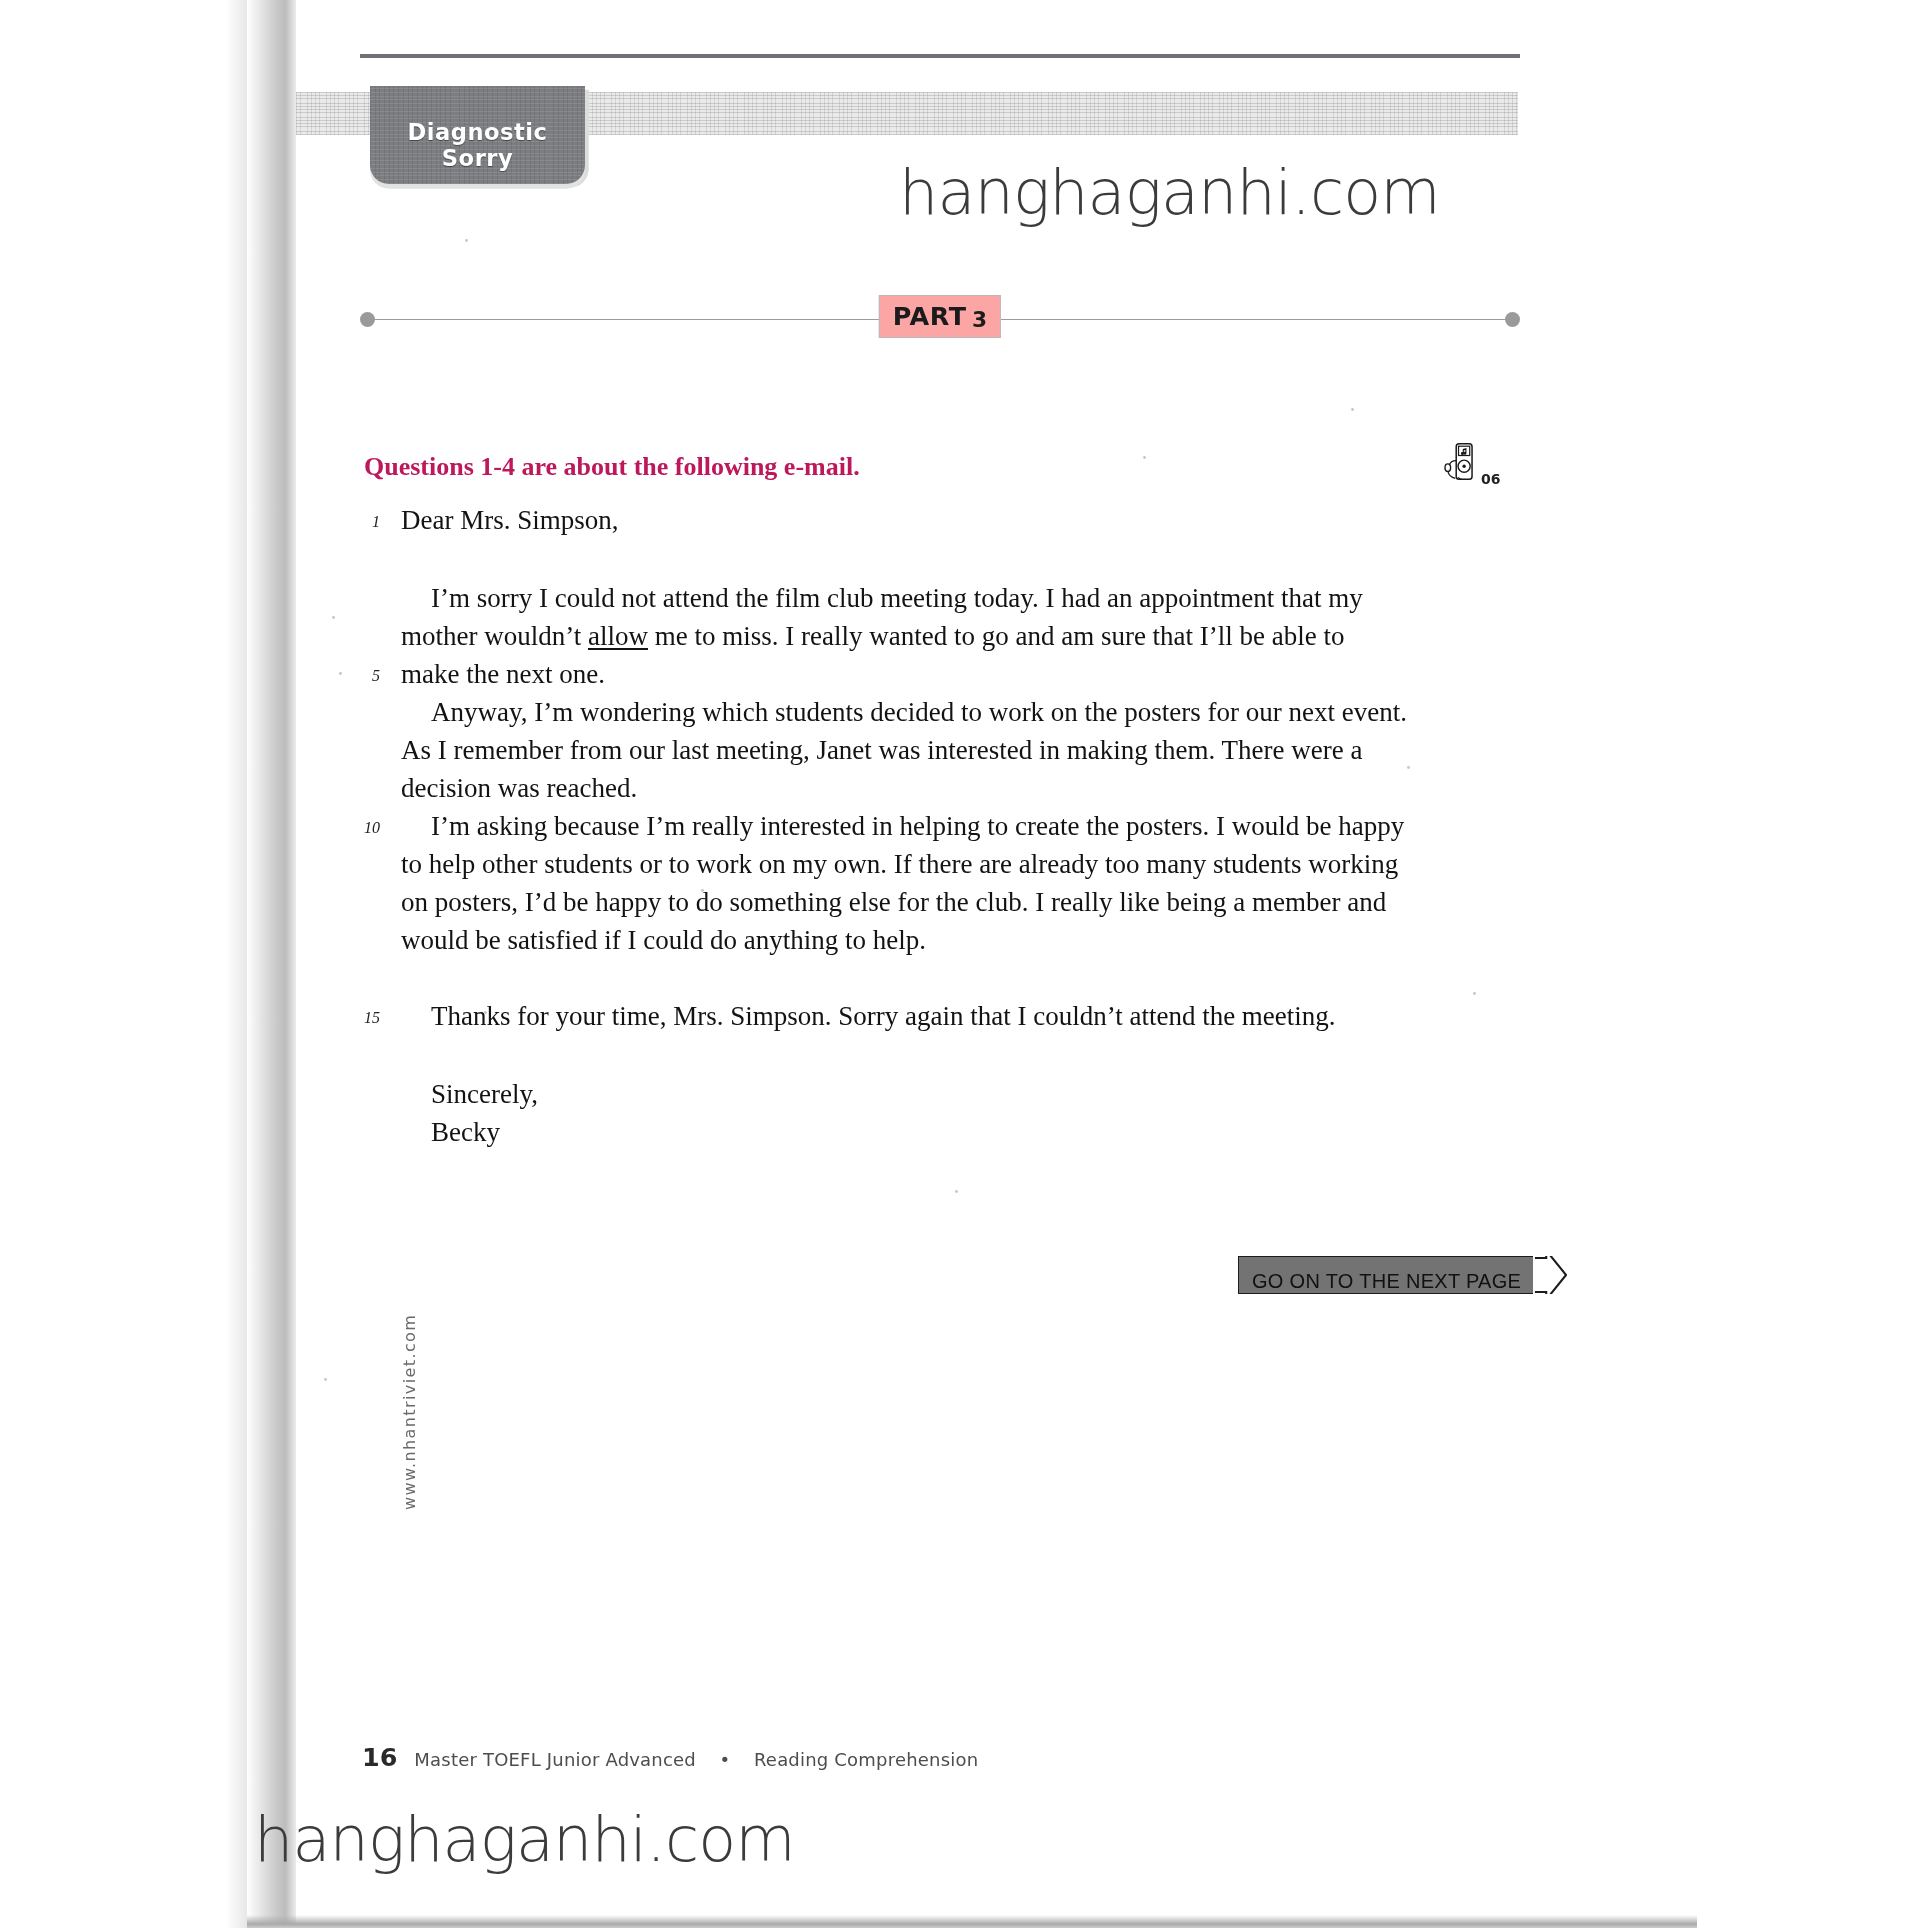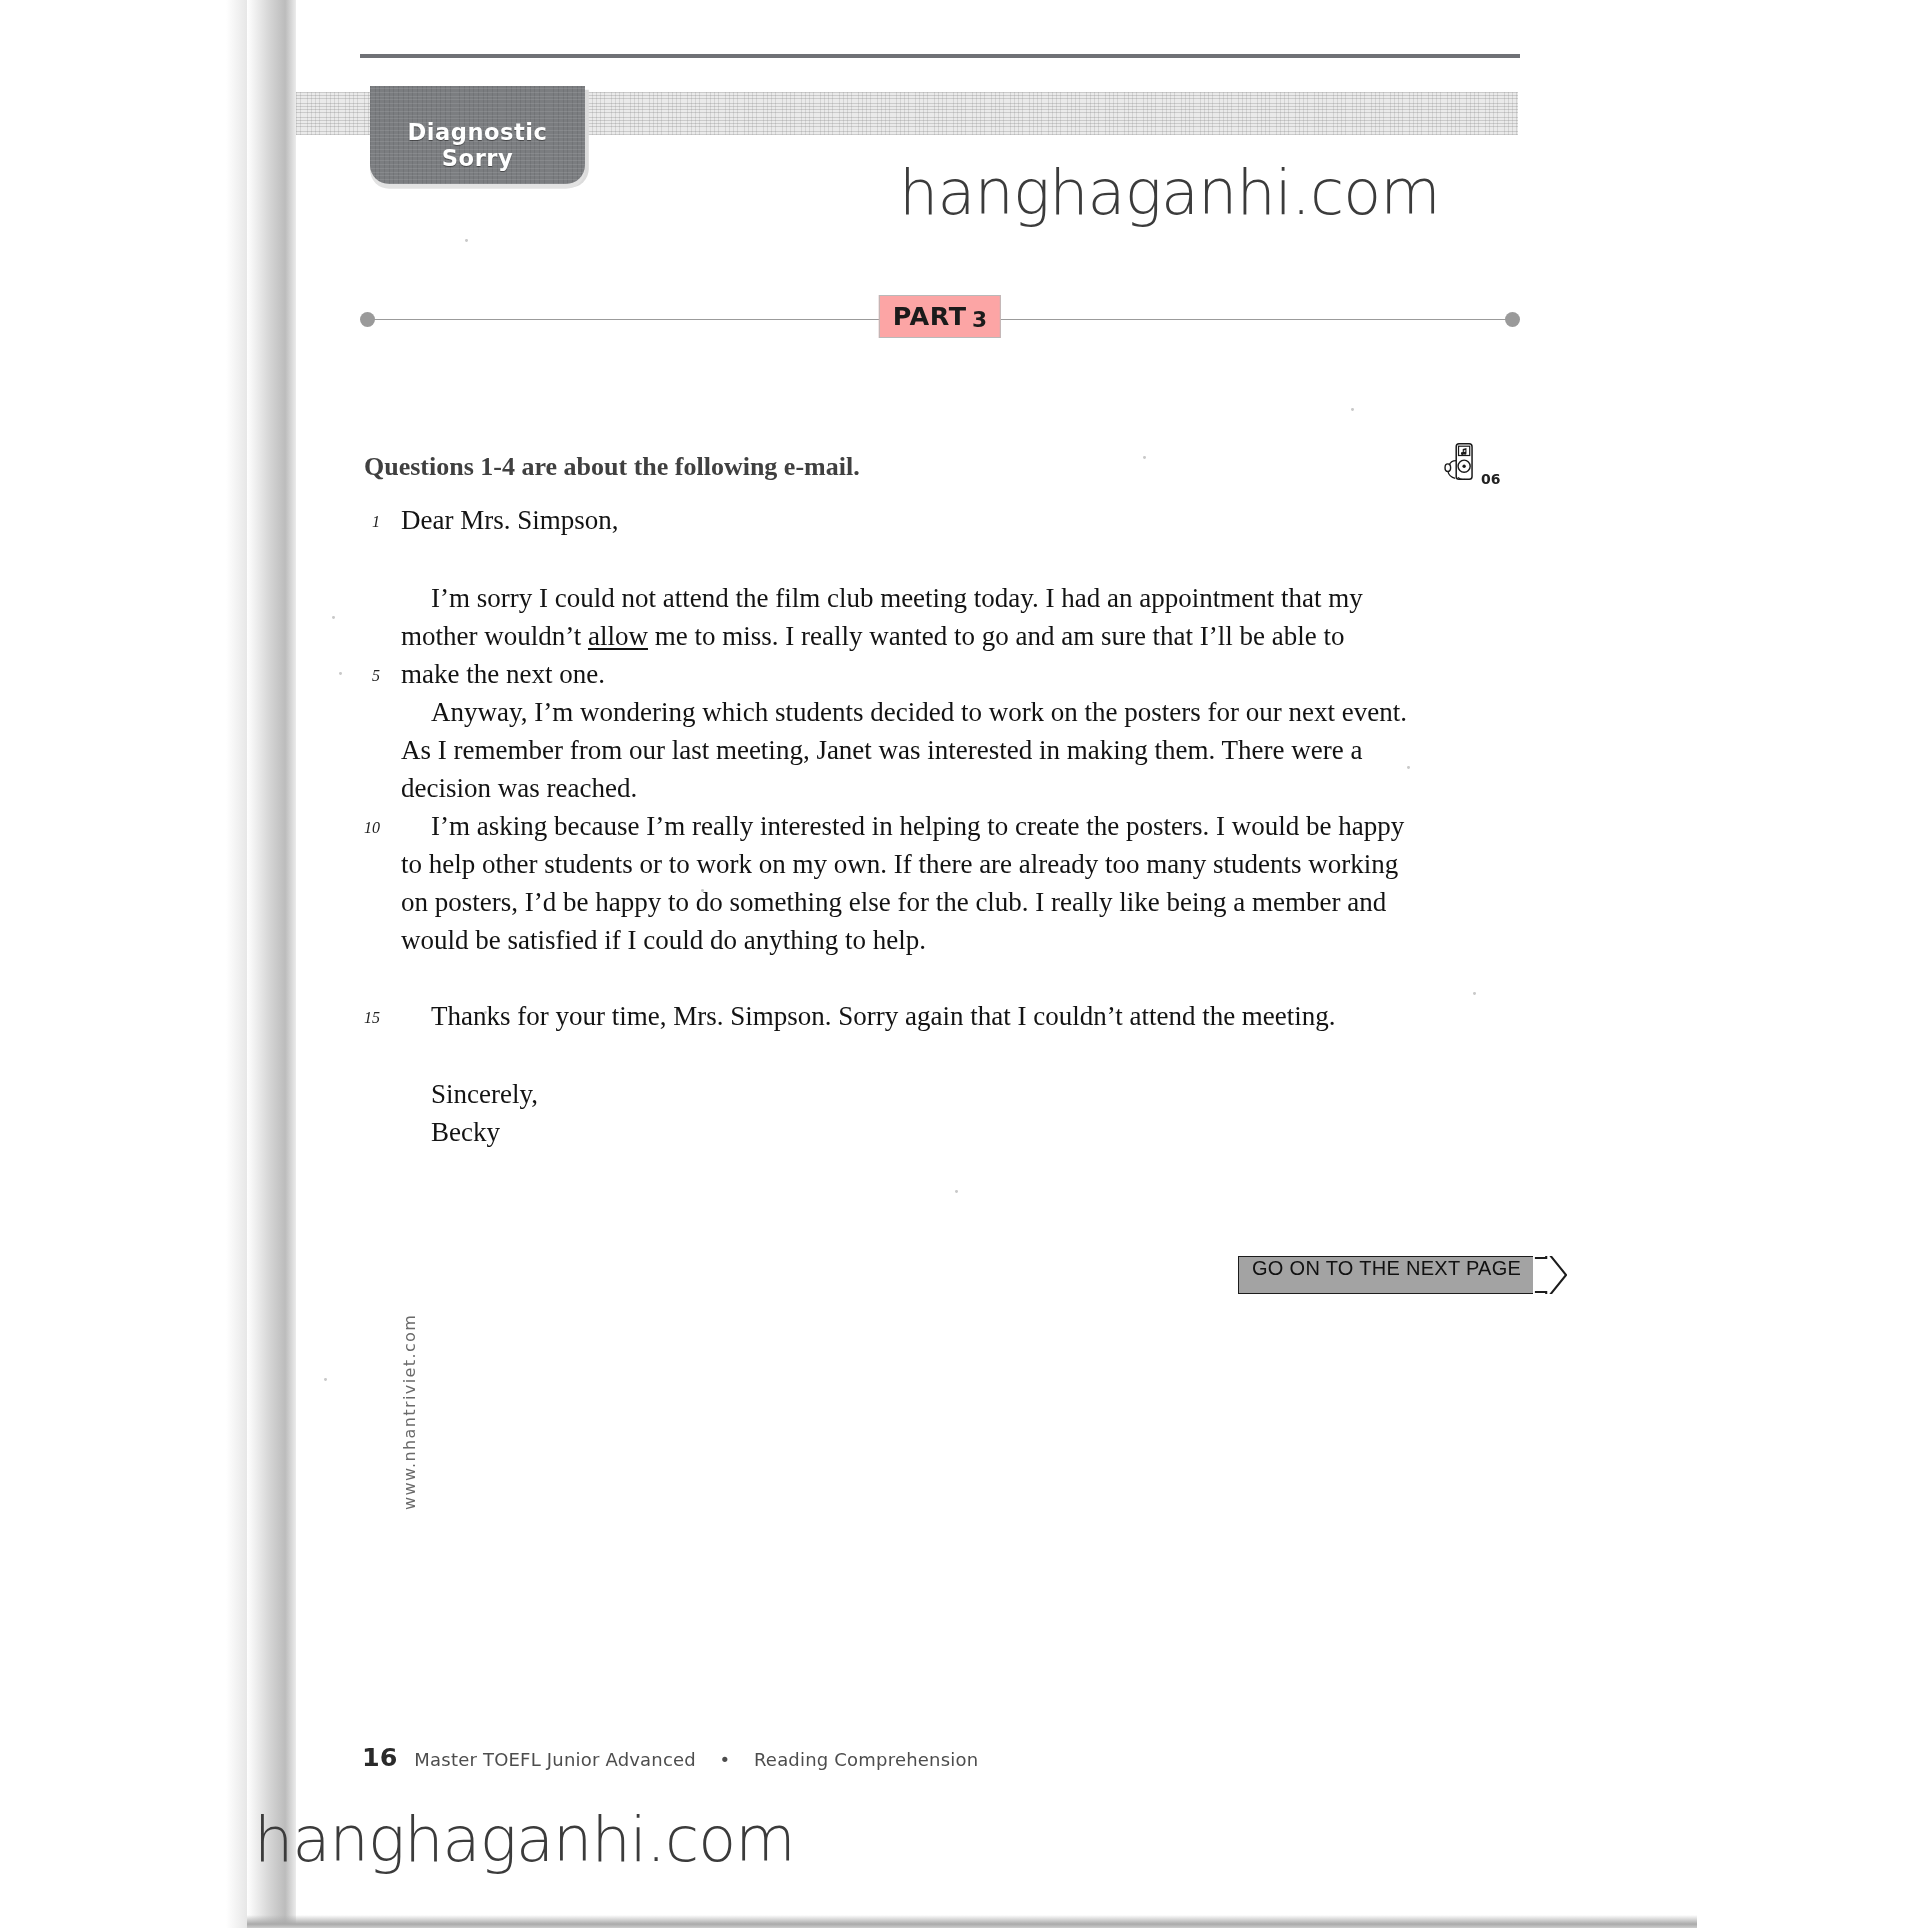--- a/index.html
+++ b/index.html
@@ -210,21 +210,21 @@
   }
 
   
   .q-heading {
     position: absolute;
     left: 68px;
     top: 439px;
     font-family: "Liberation Serif", serif;
     font-weight: bold;
     font-size: 26px;
-    color: #404040;
+    color: #be185d;
     white-space: nowrap;
   }
 
   
   .audio-icon {
     position: absolute;
     left: 1147px;
     top: 429px;
     width: 32px;
     height: 41px;
@@ -293,22 +293,22 @@
     top: 1243px;
     height: 38px;
     display: flex;
     align-items: stretch;
   }
   .goon-body {
     border: 1.9px solid #1c1c1c;
     border-right: none;
     padding: 0 11.3px 0 13px;
     display: flex;
-    align-items: flex-start;
-    background: #a3a3a3;
+    align-items: flex-end;
+    background: #737373;
   }
   .goon-text {
     font-family: "Liberation Sans", sans-serif;
     font-size: 20px;
     letter-spacing: 0.3px;
     color: #111;
     white-space: nowrap;
   }
   .goon-arrow { position: relative; width: 34px; }
   .goon-arrow svg { display: block; }

